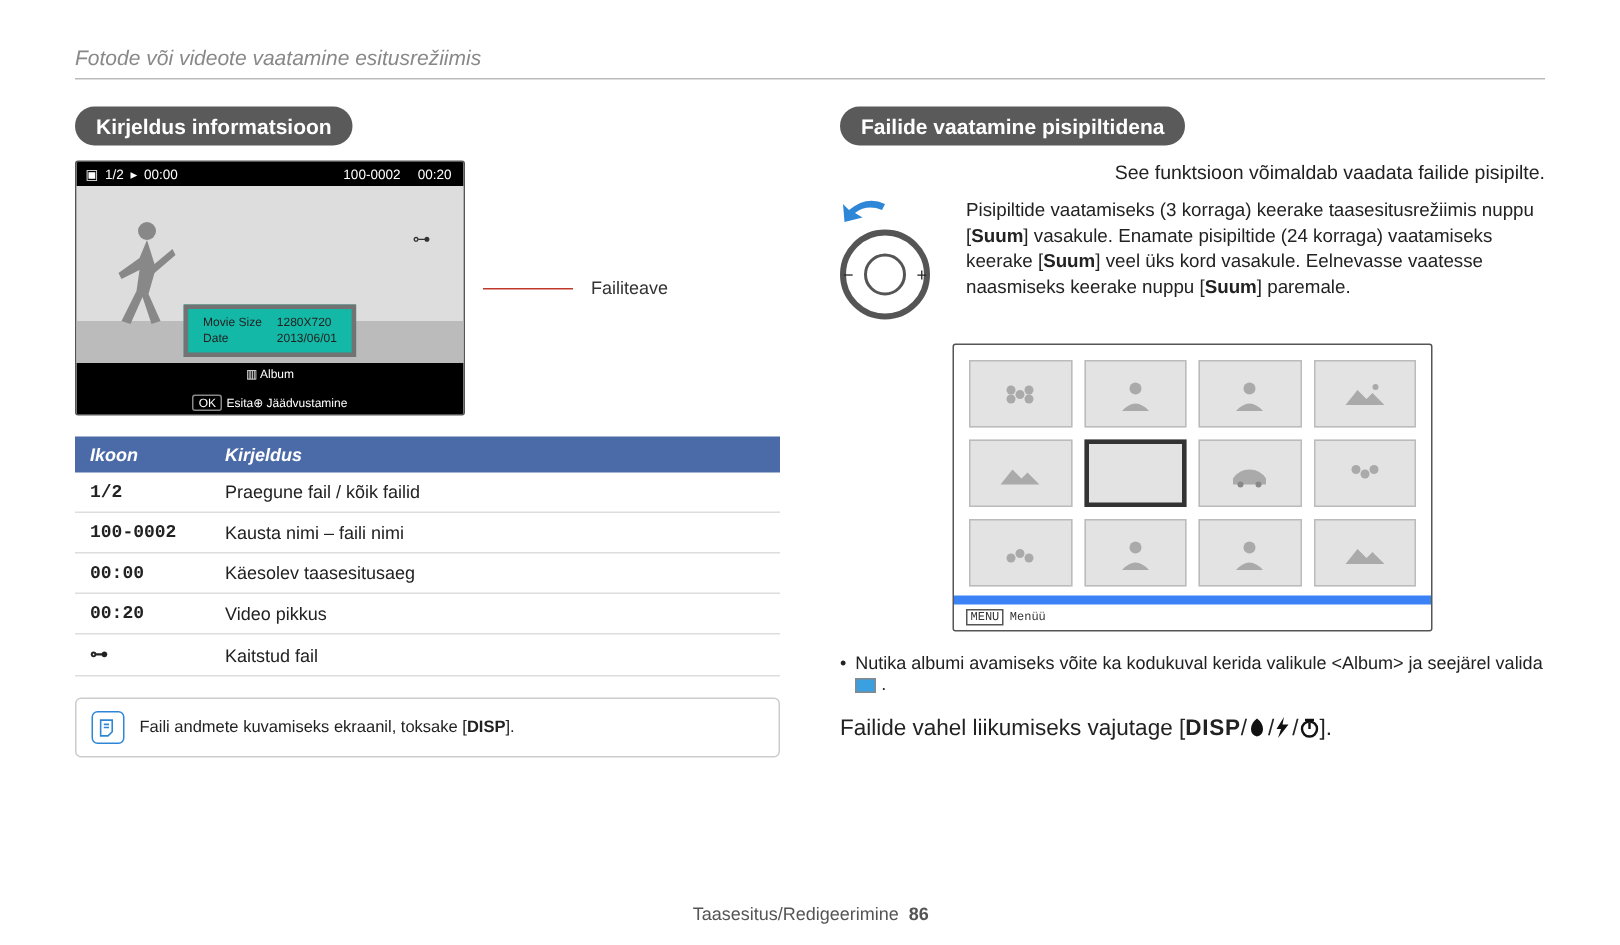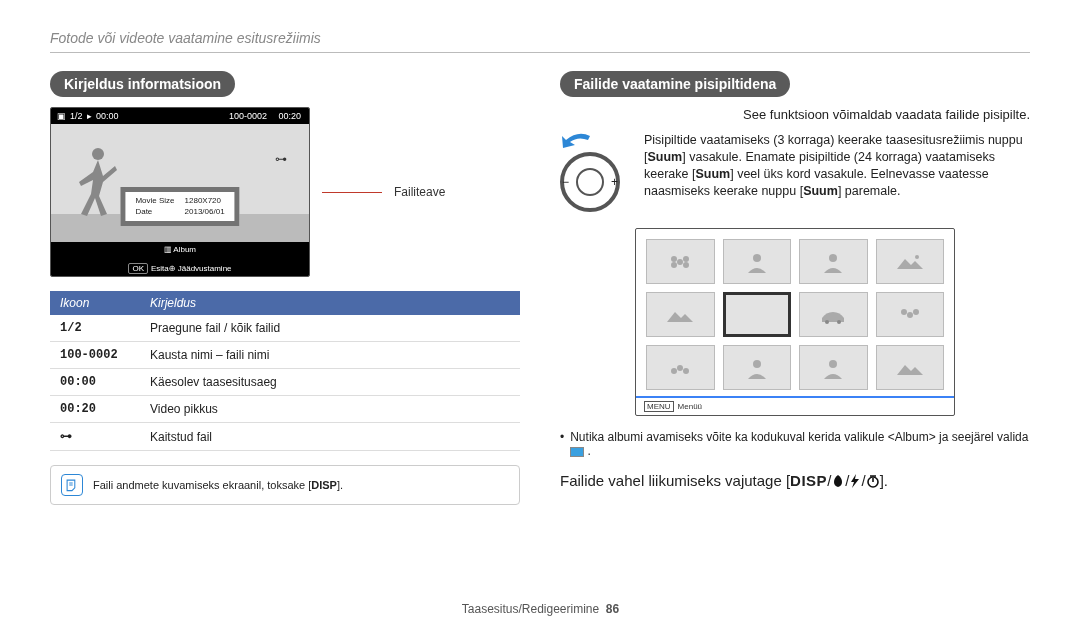--- a/index.html
+++ b/index.html
@@ -12,30 +12,30 @@
   .pill { display: inline-block; background: #5a5a5a; color: #fff; font-weight: 600; font-size: 14px; padding: 5px 14px; border-radius: 14px; margin-bottom: 10px; }
   
   .preview-wrap { display:flex; align-items:flex-start; gap:12px; margin-bottom:14px; }
   .preview { position:relative; width:260px; height:170px; background:#e8e8e8; border:1px solid #555; border-radius:2px; overflow:hidden; }
   .pv-top { background:#000; color:#fff; font-size:9px; height:16px; display:flex; align-items:center; justify-content:space-between; padding:0 4px; }
   .pv-top span { display:inline-block; margin:0 2px; }
   .pv-stage { position:relative; height:118px; background:#ddd; }
   .floor  { position:absolute; left:0; right:0; bottom:0; height:28px; background:#bbb; }
   .dancer { position:absolute; left:22px; bottom:26px; width:50px; height:70px; }
   .keybox { position:absolute; right:22px; top:28px; font-size:12px; color:#333; }
-  .infobox { position:absolute; left:50%; transform:translateX(-50%); bottom:16px; border:5px solid #737373; background:#ffffff; font-size:8px; padding:2px 4px; line-height:1.2; }
+  .infobox { position:absolute; left:50%; transform:translateX(-50%); bottom:4px; border:3px solid #737373; background:#14b8a6; font-size:8px; padding:2px 4px; line-height:1.2; }
   .infobox td { padding:0 4px; }
   .callout-line { border-top:1px solid #c0392b; width:60px; margin-top:85px; }
   .callout-label { font-size:12px; color:#333; margin-top:78px; }
   .pv-bot { background:#000; color:#fff; font-size:8px; height:34px; padding:3px 6px; display:flex; flex-direction:column; justify-content:space-between; }
   .pv-bot-row { display:flex; justify-content:center; align-items:center; }
   .pv-btn { border:1px solid #888; padding:0 3px; border-radius:2px; font-size:8px; margin-right:3px; }
   
   table.icons { width:100%; border-collapse:collapse; font-size:12px; }
-  table.icons th { background:#4b6aa8; color:#fff; font-style:italic; font-weight:400; text-align:left; padding:5px 10px; }
+  table.icons th { background:#4b6aa8; color:#fff; font-style:italic; font-weight:700; text-align:left; padding:5px 10px; }
   table.icons td { padding:6px 10px; border-bottom:1px solid #ddd; }
   table.icons td.ic { font-family:"Courier New",monospace; font-weight:bold; font-size:12px; width:90px; }
   
   .note { display:flex; gap:10px; align-items:center; border:1px solid #ccc; border-radius:4px; padding:8px 10px; margin-top:14px; font-size:11px; }
   .note-icon { width:22px; height:22px; border:1.5px solid #2d87d6; border-radius:4px; display:flex; align-items:center; justify-content:center; color:#2d87d6; flex:none; }
   
   .intro { font-size:13px; margin-bottom:10px;text-align:right; }
   .dial-row { display:flex; gap:14px; align-items:flex-start; margin-bottom:16px; }
   .dial-wrap { flex:none; width:70px; }
   .dial-arrow { width:35px; height:20px; margin-bottom:-4px; }
@@ -43,21 +43,21 @@
   .dial:after { content:""; position:absolute; inset:12px; border:2px solid #555; border-radius:50%; }
   .dial .minus { position:absolute; left:-2px; top:50%; transform:translateY(-50%); font-size:12px; }
   .dial .plus  { position:absolute; right:-2px; top:50%; transform:translateY(-50%); font-size:12px; }
   .dial-text { font-size:12.5px; line-height:1.35; }
   .dial-text b { font-weight:700; }
   
   .thumbs { width:320px; border:1px solid #555; border-radius:2px; margin:0 auto 14px auto; background:#fff; }
   .thumbs-grid { display:grid; grid-template-columns:repeat(4,1fr); gap:8px; padding:10px 10px 6px 10px; }
   .tcell { height:45px; background:#e3e3e3; border:1px solid #bbb; display:flex; align-items:center; justify-content:center; }
   .tcell.sel { outline:3px solid #333; outline-offset:-3px; }
-  .thumbs-bar { border-top:2px solid #3b82f6; font-size:8px; padding:4px 8px; color:#333; }
+  .thumbs-bar { border-top:6px solid #3b82f6; font-size:8px; padding:4px 8px; color:#333;font-family:Liberation Mono, monospace; }
   .smallmenu { border:1px solid #555; padding:0 2px; font-size:8px; margin-right:4px; }
   .bullet { font-size:12px; margin:4px 0 14px 0; display:flex; gap:6px; }
   .bullet .dot { flex:none; }
   .navline { font-size:15px; }
   .navline .disp { font-weight:700; letter-spacing:0.5px; }
   .footer { position:absolute; left:1px; right:0; bottom:14px; text-align:center; font-size:12px; color:#555; }
   .keylock { font-family: Arial; }
   .mini-img { width:14px; height:10px; background:#3aa0e0; display:inline-block; vertical-align:middle; border:1px solid #888; }
 </style>
 </head>

